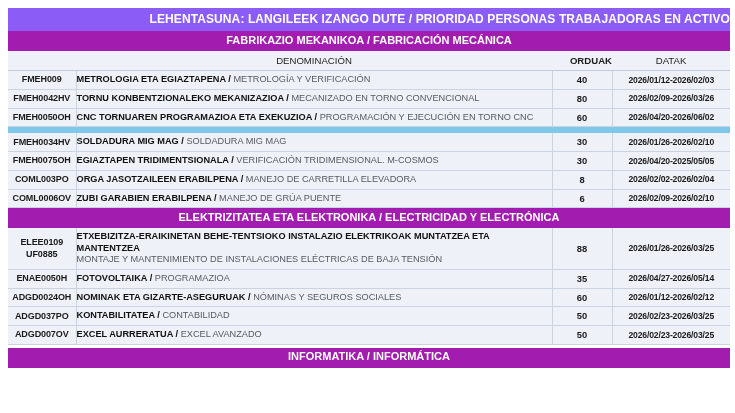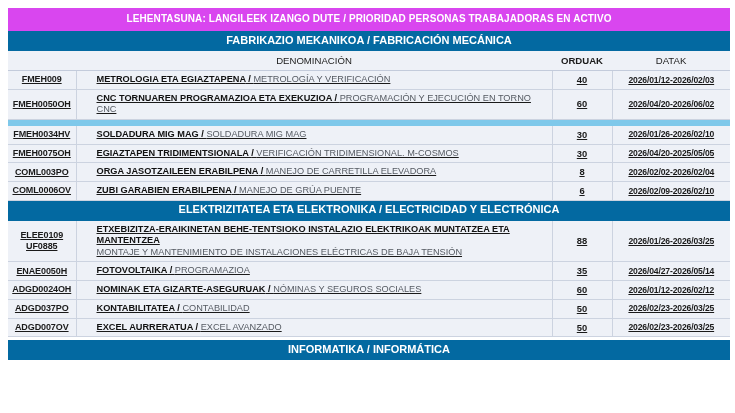--- a/index.html
+++ b/index.html
@@ -31,75 +31,74 @@
     table-layout: fixed;
   }
 
   col.c-code  { width: 68px; }
   col.c-name  { width: 476px; }
   col.c-hours { width: 60px; }
   col.c-dates { width: 118px; }
 
   
   tr.banner-light td {
-    background: #d946ef;
+    background: #8b5cf6;
     color: #ffffff;
-    text-align: center;
-    font-size: 10px;
+    text-align: right;
+    font-size: 12px;
     font-weight: bold;
     letter-spacing: .1px;
     height: 18px;
     padding: 2px 0 3px;
     line-height: 1.05;
   }
   tr.banner-dark td {
-    background: #0369a1;
+    background: #a21caf;
     color: #ffffff;
     text-align: center;
     font-size: 11px;
     font-weight: bold;
     height: 17px;
     padding: 1px 16px 2px;
     line-height: 1.05;
   }
 
   
   tr.colhead td {
     background: #eef1f7;
     color: #1b1b1b;
     font-size: 9.6px;
     height: 15px;
     padding: 2px 0 2px;
     vertical-align: middle;
     border-bottom: 1px solid #c3cbdb;
   }
   td.h-den   { text-align: center; }
-  td.h-hours { text-align: center; font-weight: bold; }
+  td.h-hours { text-align: right; font-weight: bold; }
   td.h-dates { text-align: center; }
 
   
   tr.data td {
     background: #eef1f7;
     border-bottom: 1px solid #ccd3e0;
     font-size: 9.2px;
     color: #1a1a1a;
     vertical-align: middle;
     padding: 3px 0;
     line-height: 1.25;
-    text-decoration: underline;
   }
   tr.data td.code {
     text-align: center;
     font-weight: bold;
     font-size: 9px;
     letter-spacing: -.1px;
     border-right: 1px solid #ccd3e0;
   }
   tr.data td.name {
-    padding-left: 20px;
+    padding-left: 0;
     padding-right: 6px;
     border-right: 1px solid #ccd3e0;
   }
   tr.data td.hours {
     text-align: center;
     font-weight: bold;
     font-size: 9.4px;
     border-right: 1px solid #ccd3e0;
   }
   tr.data td.dates {
@@ -154,20 +153,26 @@
         <td class="h-den">DENOMINACIÓN</td>
         <td class="h-hours">ORDUAK</td>
         <td class="h-dates">DATAK</td>
       </tr>
 
       <tr class="data">
         <td class="code">FMEH009</td>
         <td class="name"><span class="eu">METROLOGIA ETA EGIAZTAPENA</span><span class="sep"> / </span><span class="es">METROLOGÍA Y VERIFICACIÓN</span></td>
         <td class="hours">40</td>
         <td class="dates">2026/01/12-2026/02/03</td>
+      </tr>
+      <tr class="data">
+        <td class="code">FMEH0042HV</td>
+        <td class="name"><span class="eu">TORNU KONBENTZIONALEKO MEKANIZAZIOA</span><span class="sep"> / </span><span class="es">MECANIZADO EN TORNO CONVENCIONAL</span></td>
+        <td class="hours">80</td>
+        <td class="dates">2026/02/09-2026/03/26</td>
       </tr>
       <tr class="data">
         <td class="code">FMEH0050OH</td>
         <td class="name"><span class="eu">CNC TORNUAREN PROGRAMAZIOA ETA EXEKUZIOA</span><span class="sep"> / </span><span class="es">PROGRAMACIÓN Y EJECUCIÓN EN TORNO CNC</span></td>
         <td class="hours">60</td>
         <td class="dates">2026/04/20-2026/06/02</td>
       </tr>
 
       <tr class="strip">
           <td colspan="4"></td>

